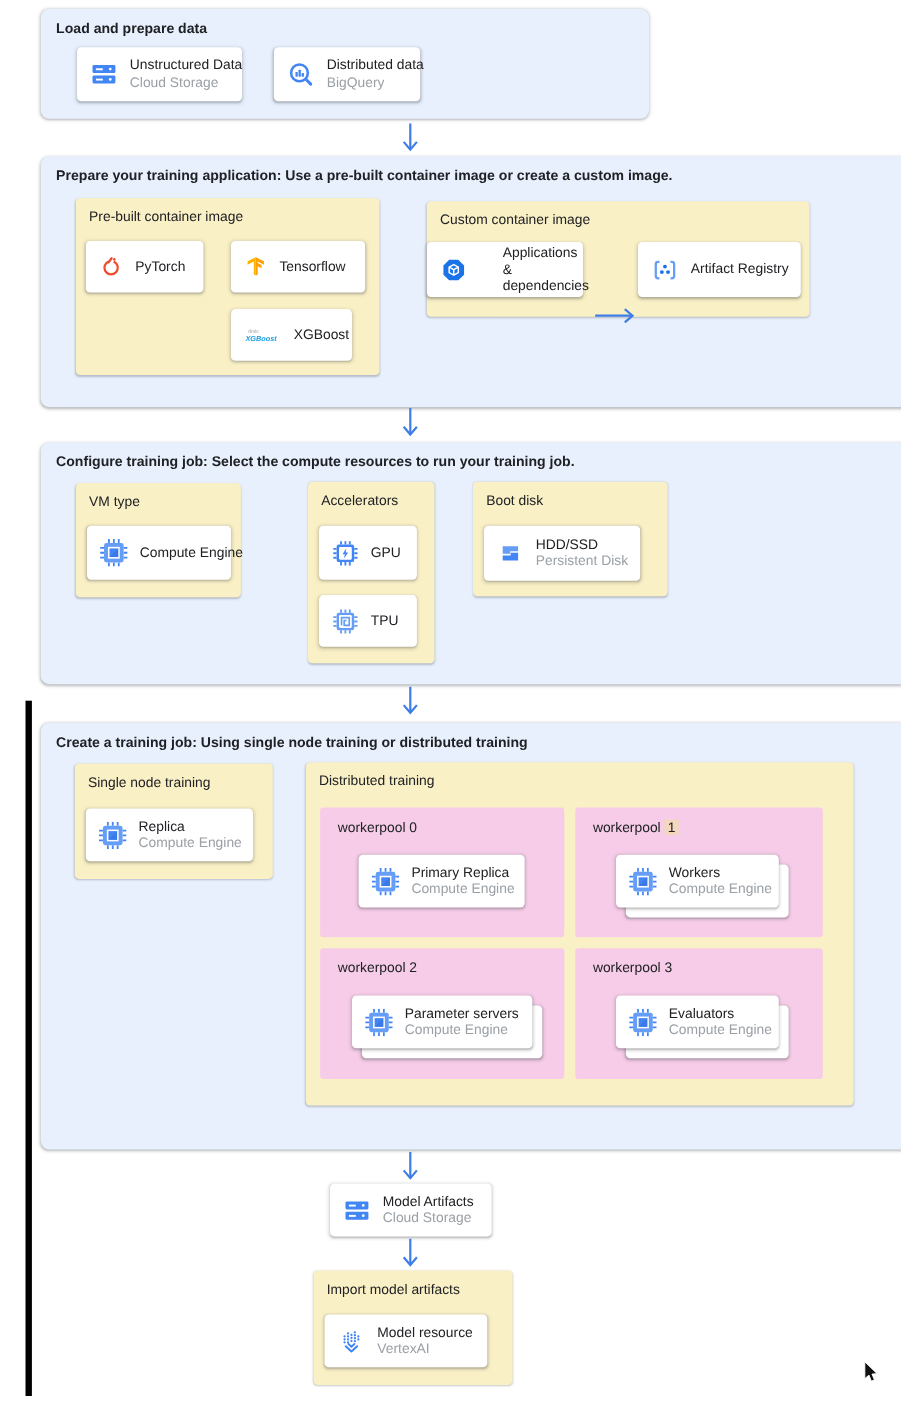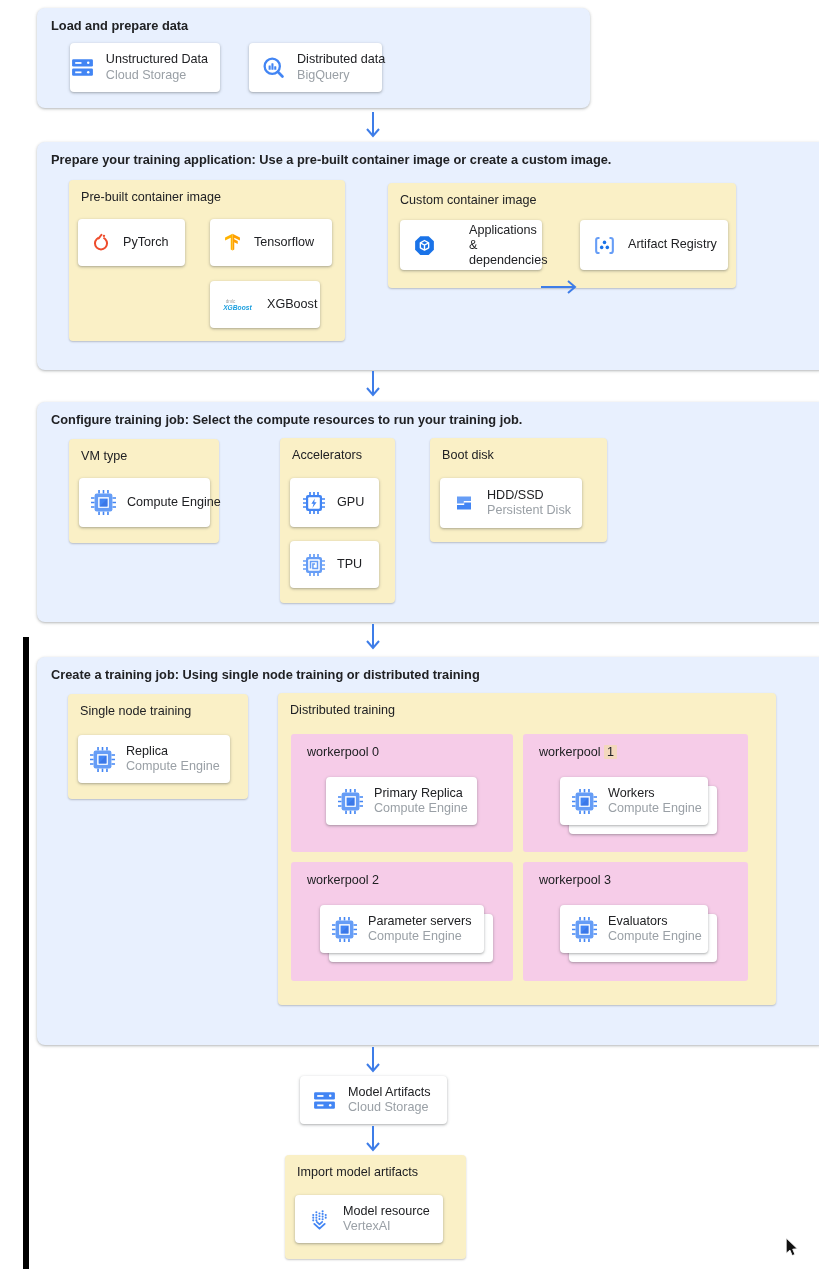--- a/index.html
+++ b/index.html
@@ -29,21 +29,21 @@
   .cursor{position:absolute;}
 </style>
 </head>
 <body>
 
 <div id="canvas">
 
   <div class="sec" style="left:14px;top:8px;width:553px;height:100px;">
     <div class="sec-title">Load and prepare data</div>
 
-    <div class="card" style="left:33px;top:35px;width:150px;height:49px;justify-content:flex-end;">
+    <div class="card" style="left:33px;top:35px;width:150px;height:49px;">
       <span class="icon">
         <svg width="25" height="25" viewBox="0 0 24 24">
             <rect x="2" y="4" width="20" height="7" rx="1.2" fill="#4285f4"></rect>
             <rect x="2" y="13" width="20" height="7" rx="1.2" fill="#4285f4"></rect>
             <rect x="5" y="6.8" width="6" height="1.7" fill="#fff"></rect>
             <circle cx="17.5" cy="7.5" r="1.2" fill="#fff"></circle>
             <rect x="5" y="15.8" width="6" height="1.7" fill="#fff"></rect>
             <circle cx="17.5" cy="16.5" r="1.2" fill="#fff"></circle>
           </svg>
       </span>
@@ -118,21 +118,21 @@
         </span>
         <span class="ct">
             <span class="card-title">XGBoost</span>
           </span>
       </div>
     </div>
 
     <div class="panel" style="left:351px;top:41px;width:348px;height:105px;">
       <div class="panel-label">Custom container image</div>
 
-      <div class="card wrap" style="left:12px;top:37px;width:142px;height:50px;gap:32px;">
+      <div class="card wrap" style="left:0;top:37px;width:142px;height:50px;gap:32px;">
         <span class="icon">
           <svg width="25" height="25" viewBox="0 0 24 24">
               <polygon points="8,3 16,3 21,8 21,16 16,21 8,21 3,16 3,8" fill="#1a73e8"></polygon>
               <path d="M12 7.2l4 2.2v4.8l-4 2.2-4-2.2V9.4z" fill="none" stroke="#fff" stroke-width="1.3" stroke-linejoin="round"></path>
               <path d="M8 9.4l4 2.2 4-2.2M12 11.6v4.8" stroke="#fff" stroke-width="1.3" fill="none"></path>
             </svg>
         </span>
         <span class="ct">
             <span class="card-title">Applications &amp; dependencies</span>
           </span>

